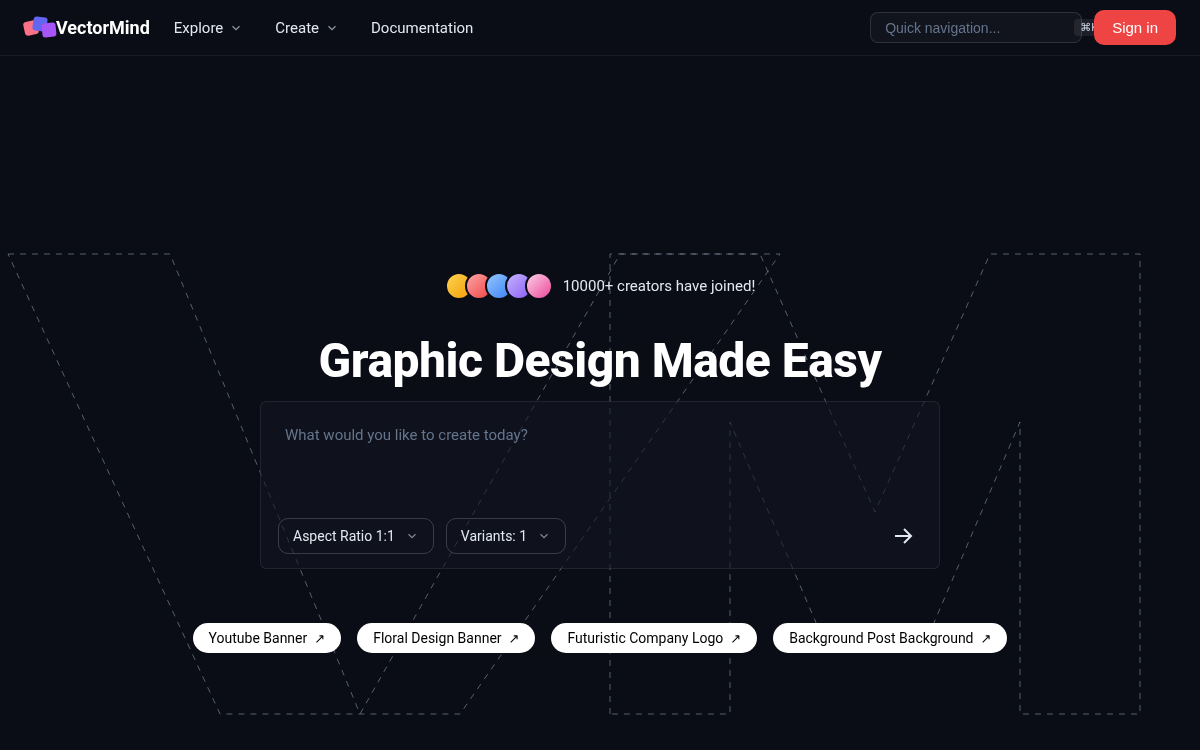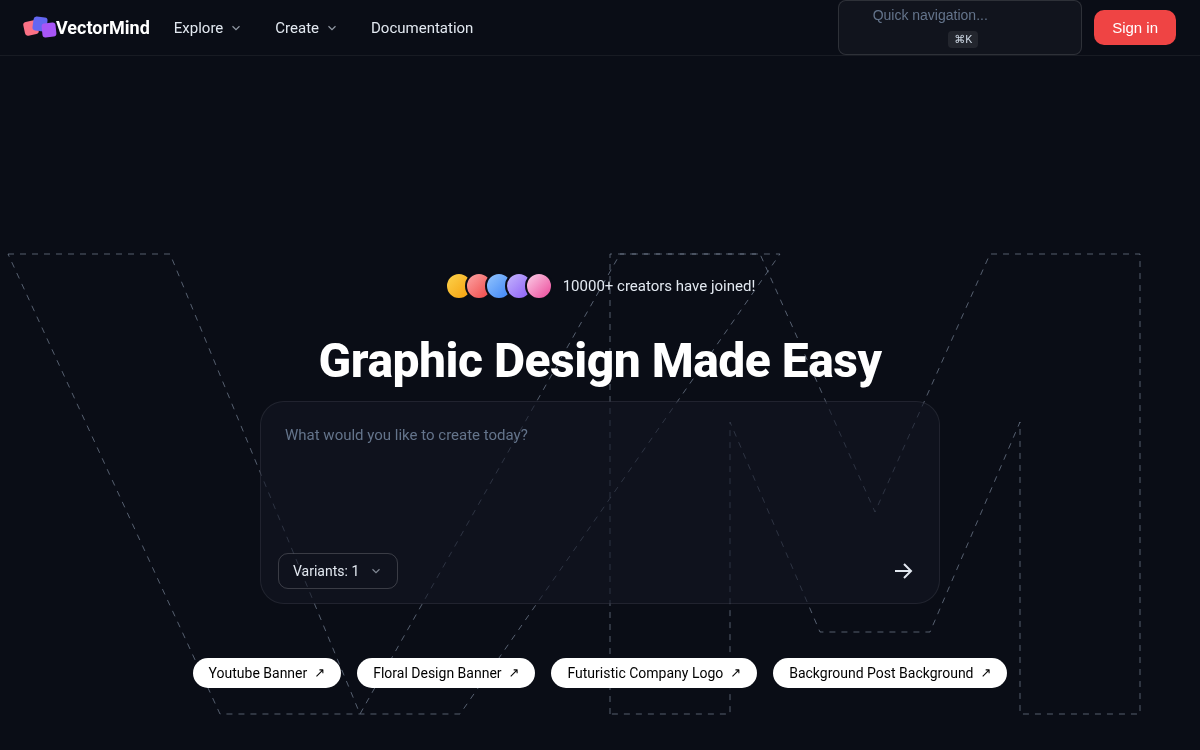--- a/index.html
+++ b/index.html
@@ -50,21 +50,21 @@
   font-size:15px; color:#e2e8f0; cursor:pointer;
 }
 .nav-item .chev { opacity:.7; }
 
 .header-right { margin-left:auto; display:flex; align-items:center; gap:12px; }
 .search-box {
   display:flex; align-items:center; gap:8px;
   background:rgba(255,255,255,0.03);
   border:1px solid rgba(255,255,255,0.12);
   border-radius:8px; padding:6px 8px 6px 14px;
-  width:244px; font-size:14px; color:#94a3b8;flex-direction:column;
+  width:212px; font-size:14px; color:#94a3b8;
 }
 .search-box input {
   flex:1; background:transparent; border:none; outline:none;
   color:#e2e8f0; font-size:14px;
 }
 .search-box input::placeholder { color:#64748b; }
 .kbd {
   background:rgba(255,255,255,0.08);
   border-radius:4px; padding:2px 6px; font-size:11px; color:#cbd5e1;
 }
@@ -112,22 +112,22 @@
 }
 .hero-sub { font-size:17px; color:#cbd5e1; margin-bottom:36px; }
 
 .prompt-box {
   width:680px; position:relative;
 }
 .prompt-area {
   width:100%; min-height:168px;
   background:rgba(18,22,35,.6);
   border:1px solid rgba(255,255,255,.08);
-  border-radius:24px;
-  padding:24px 24px 103px 24px;
+  border-radius:6px;
+  padding:24px 24px 68px 24px;
 }
 .prompt-area textarea {
   width:100%; height:70px; resize:none;
   background:transparent; border:none; outline:none;
   color:#e2e8f0; font-size:15px; font-family:inherit;
 }
 .prompt-area textarea::placeholder { color:#64748b; }
 .prompt-controls {
   position:absolute; left:18px; right:18px; bottom:14px;
   display:flex; align-items:center; gap:12px;
@@ -143,21 +143,21 @@
   margin-left:auto; width:38px; height:38px;
   display:flex; align-items:center; justify-content:center;
   color:#e2e8f0; cursor:pointer;
 }
 
 
 .suggestions {
   margin-top:54px; display:flex; gap:16px;
 }
 .suggestion {
-  display:flex; align-items:flex-start; gap:7px;
+  display:flex; align-items:flex-end; gap:7px;
   background:#fff; color:#000;
   border-radius:999px; padding:7px 16px;
   font-size:14px; cursor:pointer;
 }
 .suggestion .arr { font-size:13px; }
 
 
 .chev-svg { width:14px; height:14px; stroke:#cbd5e1; stroke-width:2; fill:none; }
 .arrow-svg { width:24px; height:24px; stroke:#e2e8f0; stroke-width:2; fill:none; }
 </style>
@@ -223,20 +223,26 @@
     <div class="creators-text">10000+ creators have joined!</div>
   </div>
 
   <h1 class="hero-title">Graphic Design Made Easy</h1>
 
   <div class="prompt-box">
     <div class="prompt-area">
       <textarea placeholder="What would you like to create today?" style=""></textarea>
     </div>
     <div class="prompt-controls">
+      <div class="pc-select">
+        <span>Aspect Ratio 1:1</span>
+        <svg class="chev-svg chev" viewBox="0 0 24 24">
+            <polyline points="6 9 12 15 18 9"></polyline>
+          </svg>
+      </div>
       <div class="pc-select">
         <span>Variants: 1</span>
         <svg class="chev-svg chev" viewBox="0 0 24 24">
             <polyline points="6 9 12 15 18 9"></polyline>
           </svg>
       </div>
       <div class="go-btn">
         <svg class="arrow-svg" viewBox="0 0 24 24">
           <line x1="4" y1="12" x2="20" y2="12"></line>
           <polyline points="13 5 20 12 13 19"></polyline>

